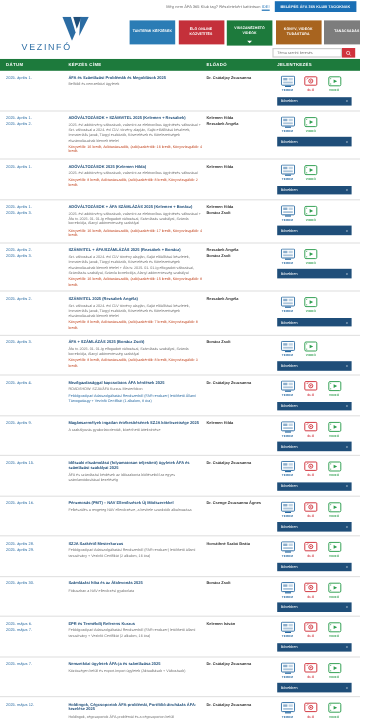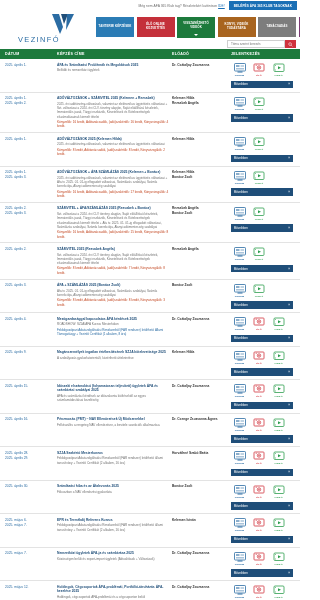--- a/index.html
+++ b/index.html
@@ -42,21 +42,21 @@
 
   
   .header {
     position: relative;
     height: 38px;
     background: #ffffff;
     display: flex;
     align-items: flex-start;
   }
   .logo-wrap {
-    width: 96px;
+    width: 108px;
     padding-left: 16px;
     padding-top: 3px;
     flex-shrink: 0;
   }
   .logo-mark {
     width: 26px; height: 20px;
     position: relative;
     margin-left: 34px;
   }
   .logo-mark svg { display:block; }

